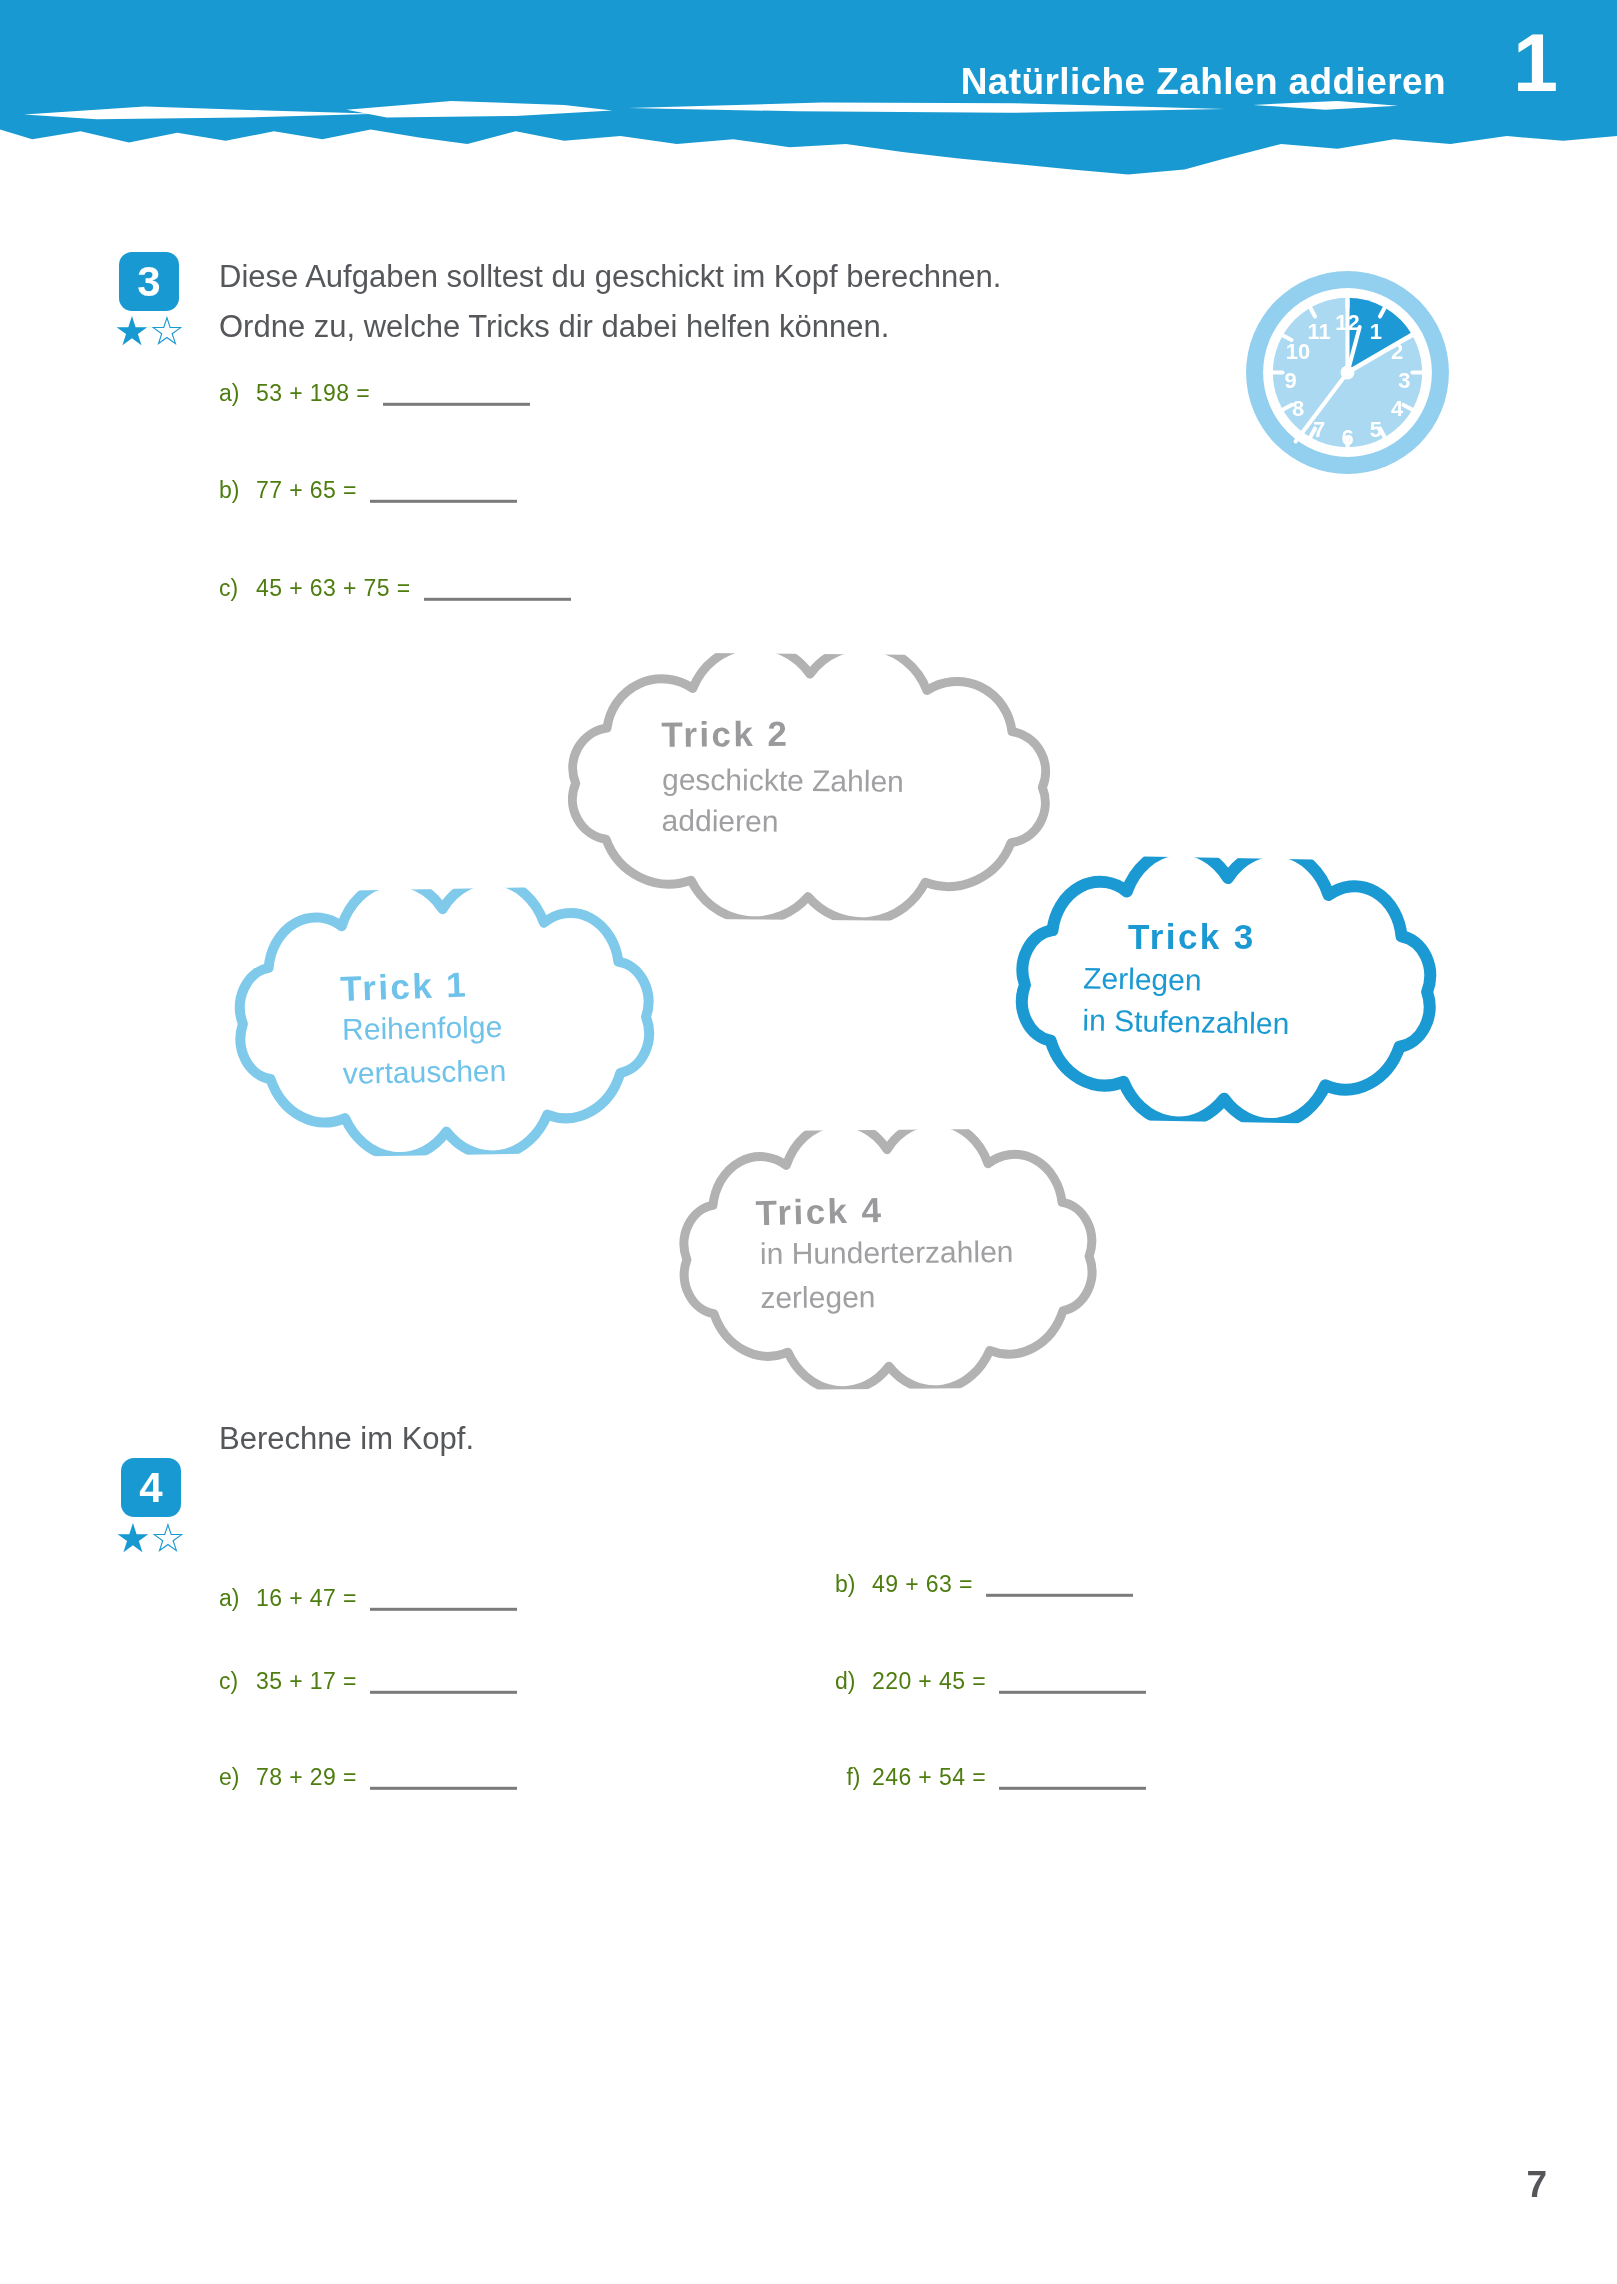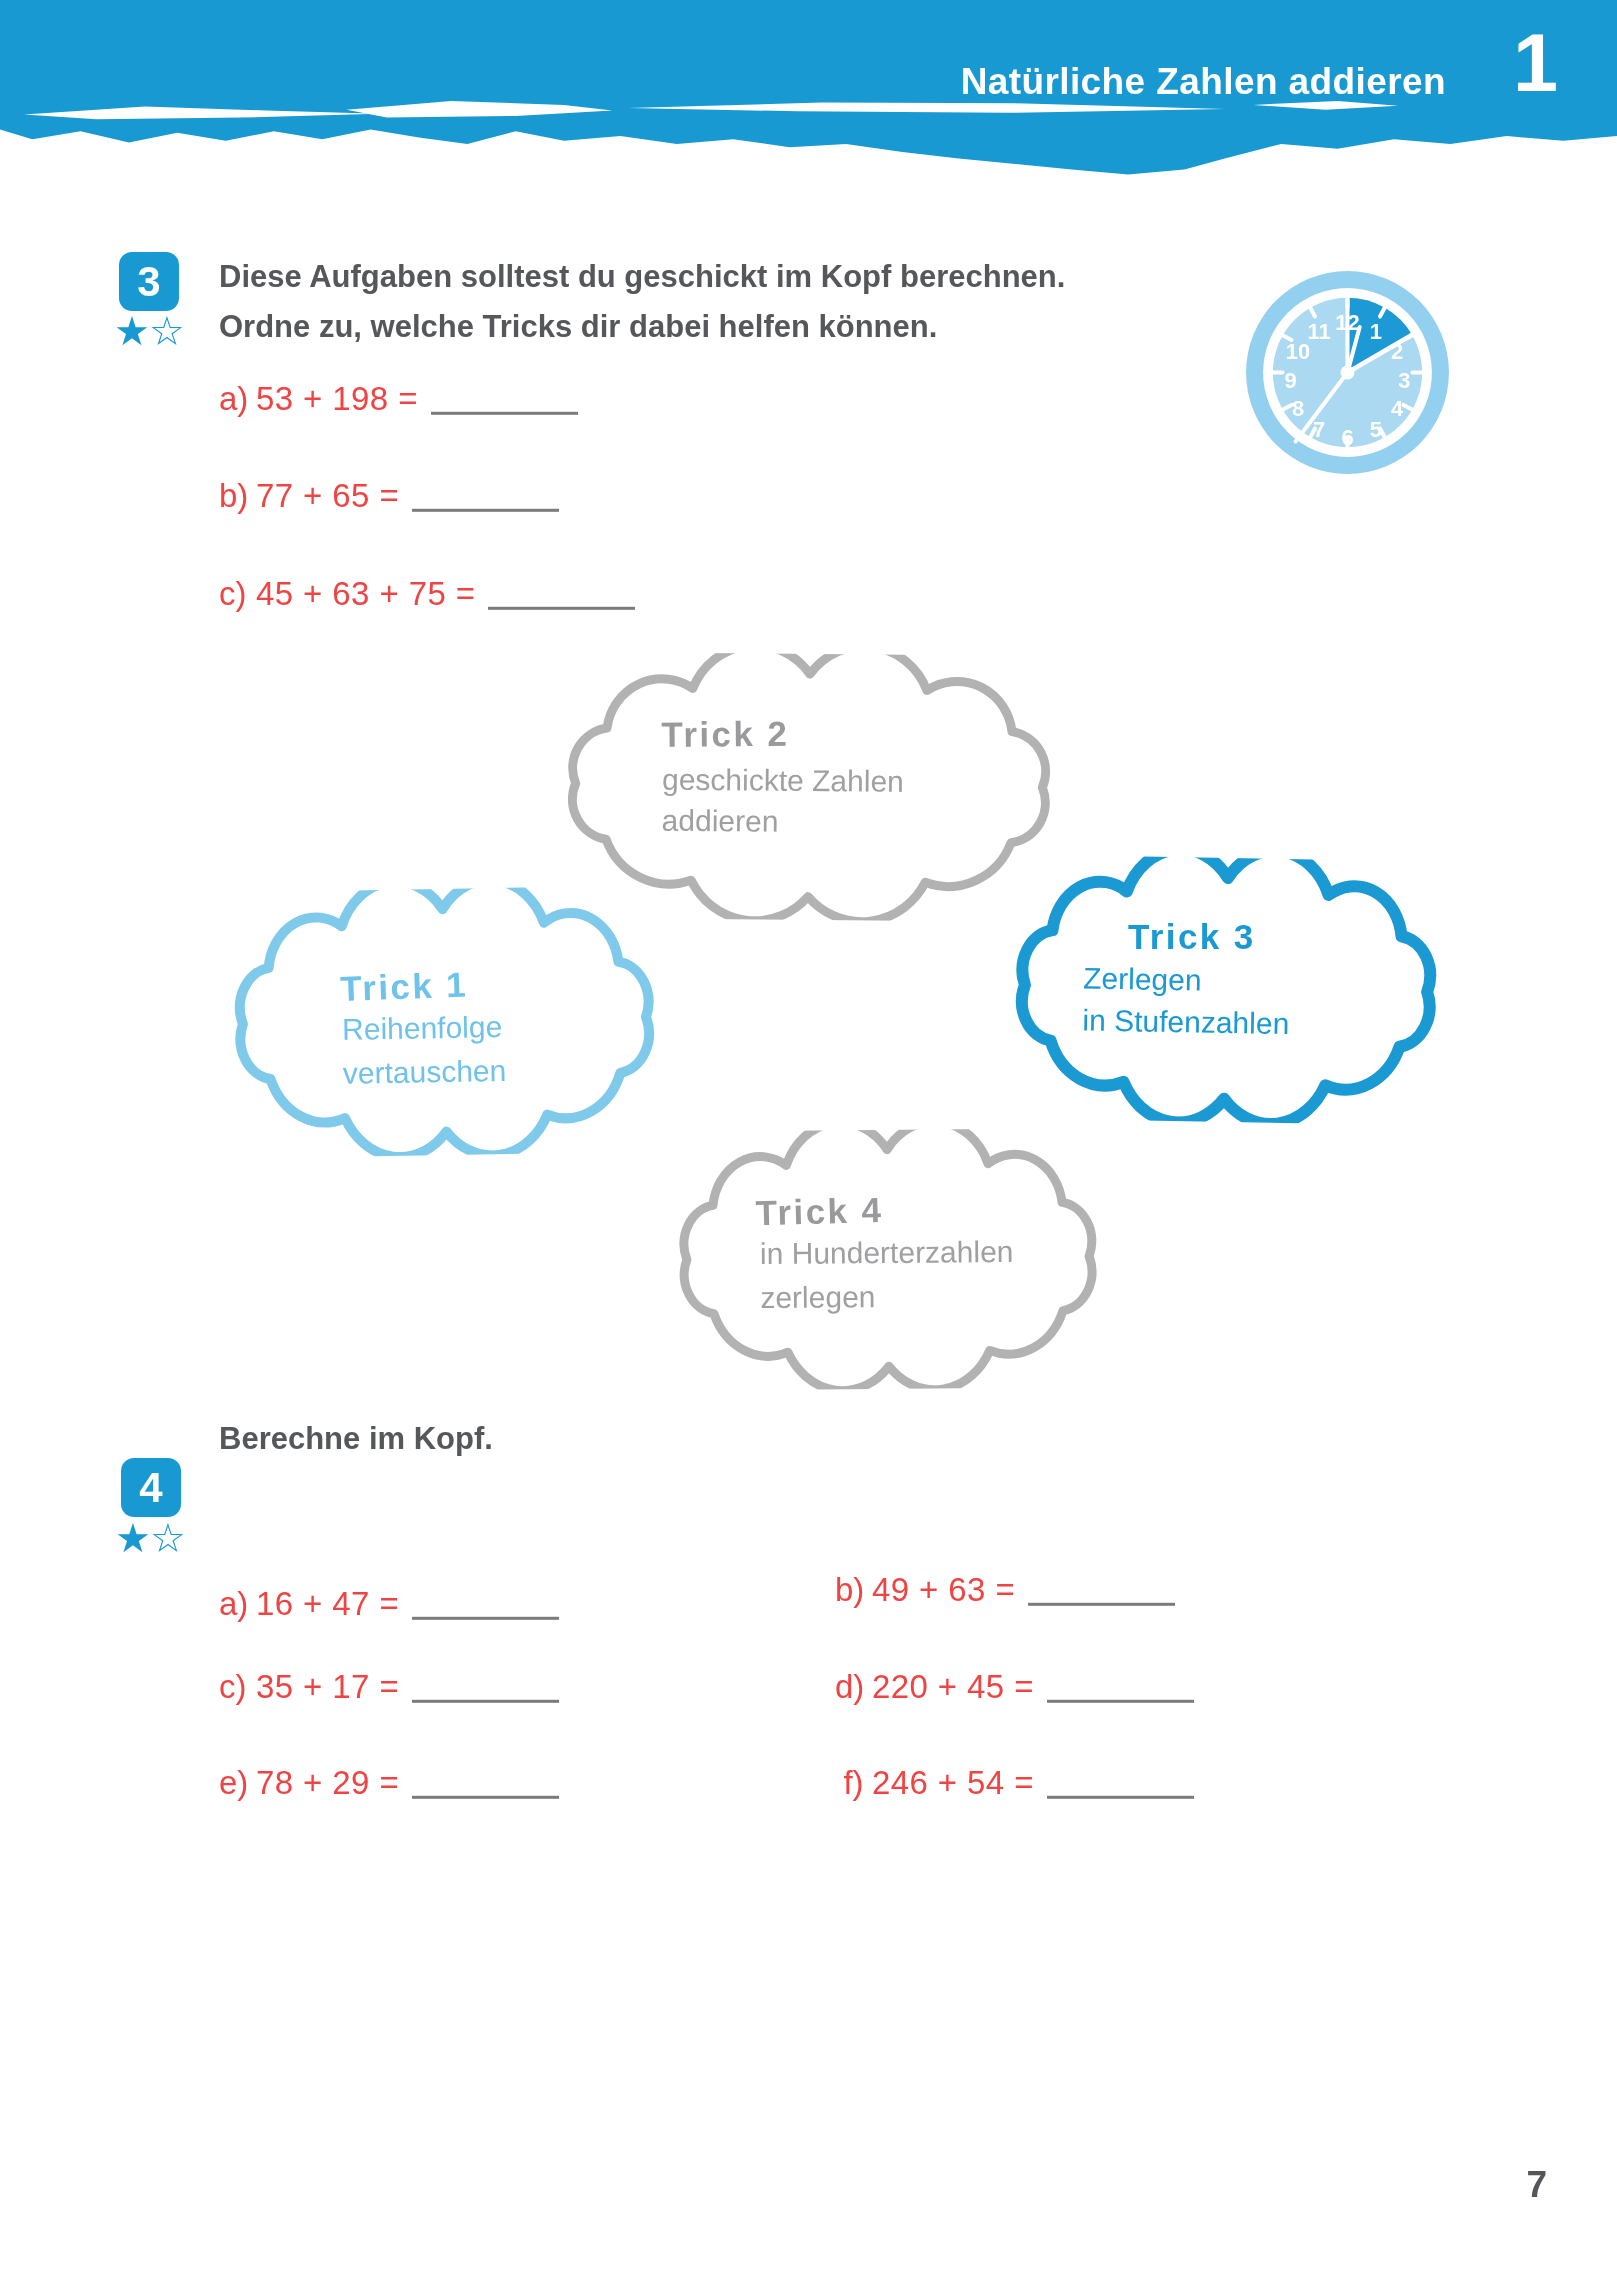--- a/index.html
+++ b/index.html
@@ -21,23 +21,23 @@
   
   .badge{
     position:absolute;width:60px;height:59px;background:#1899d1;border-radius:13px;
     color:#fff;font-weight:bold;font-size:42px;display:flex;align-items:center;justify-content:center;
   }
   .stars{
     position:absolute;color:#1899d1;font-size:40px;line-height:1;letter-spacing:-0.8px;
     font-family:"DejaVu Sans",sans-serif;
   }
   .instr{
-    position:absolute;left:219px;color:#55575a;font-weight:bold;font-size:31px;white-space:nowrap;
-  }
-  .problem{position:absolute;font-size:33px;color:#ef4444;white-space:nowrap;}
+    position:absolute;left:219px;color:#55575a;font-weight:normal;font-size:31px;white-space:nowrap;
+  }
+  .problem{position:absolute;font-size:23px;color:#4d7c0f;white-space:nowrap;}
   .p-label{display:inline-block;width:37px;}
   .p-expr{letter-spacing:0.4px;}
   .answer-line{
     display:inline-block;width:147px;height:8px;margin-left:13px;
     border-bottom:3.2px solid #7b7b7b;transform:translateY(4.8px);
   }
   
   .clock{position:absolute;left:1242px;top:267px;width:211px;height:211px;}
   .clock text{font-family:"Liberation Sans",sans-serif;font-weight:bold;font-size:27px;fill:#fff;text-anchor:middle;}
   

